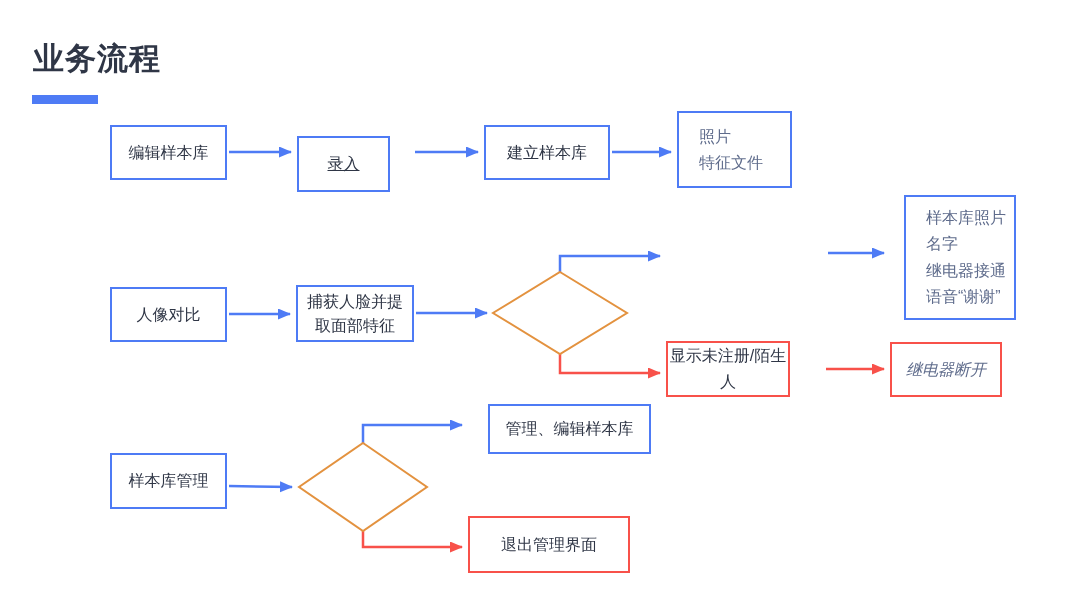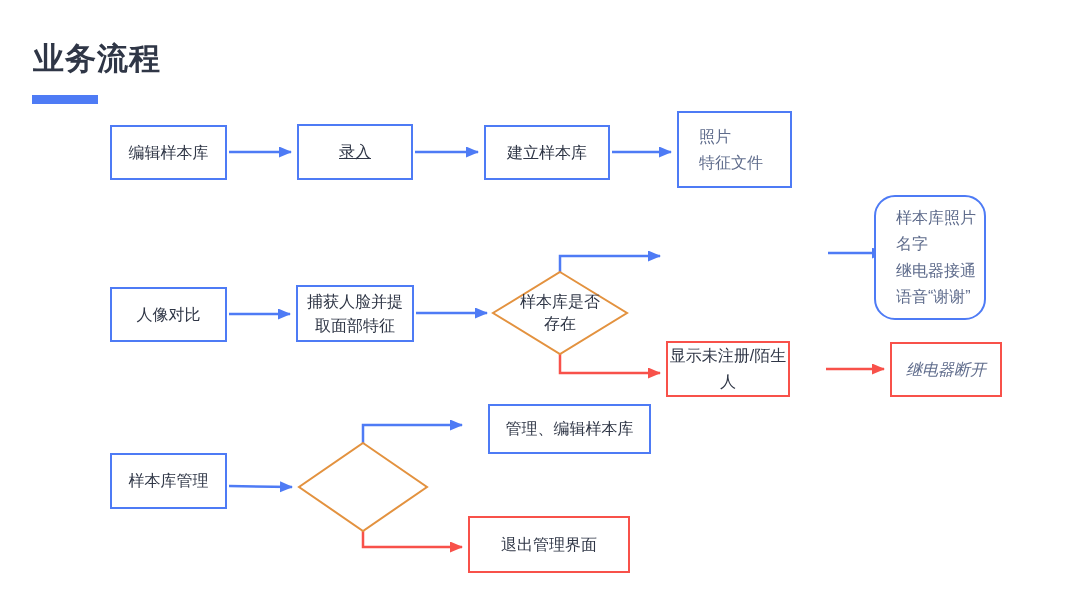--- a/index.html
+++ b/index.html
@@ -85,35 +85,33 @@
 
     <path class="edge-blue" d="M229,486 L292,487" stroke-width="2.5" marker-end="url(#arrow-blue)"></path>
     <path class="edge-blue" d="M363,443 L363,425 L462,425" stroke-width="2.5" marker-end="url(#arrow-blue)"></path>
     <path class="edge-red" d="M363,531 L363,547 L462,547" stroke-width="2.5" marker-end="url(#arrow-red)"></path>
 
     <polygon class="diamond-shape" points="560,272 627,313 560,354 493,313"></polygon>
     <polygon class="diamond-shape" points="363,443 427,487 363,531 299,487"></polygon>
   </svg>
 
   <div class="node" style="left:110px;top:125px;width:117px;height:55px;">编辑样本库</div>
-  <div class="node" style="left:297px;top:124px;width:116px;height:56px;text-decoration:underline;">录入</div>
+  <div class="node" style="left:297px;top:136px;width:93px;height:56px;text-decoration:underline;">录入</div>
   <div class="node" style="left:484px;top:125px;width:126px;height:55px;">建立样本库</div>
   <div class="node muted align-left" style="left:677px;top:111px;width:115px;height:77px;">照片
 特征文件</div>
 
   <div class="node" style="left:110px;top:287px;width:117px;height:55px;">人像对比</div>
   <div class="node" style="left:296px;top:285px;width:118px;height:57px;line-height:1.5;">捕获人脸并提
 取面部特征</div>
-  <div class="node muted align-left" style="left:874px;top:195px;width:112px;height:125px;line-height:1.65;border-radius:21px;">样本库照片
+  <div class="node muted align-left" style="left:904px;top:195px;width:112px;height:125px;line-height:1.65;">样本库照片
 名字
 继电器接通
 语音“谢谢”</div>
   <div class="node red-border" style="left:666px;top:341px;width:124px;height:56px;">显示未注册/陌生人</div>
   <div class="node red-border muted" style="left:890px;top:342px;width:112px;height:55px;font-style:italic;">继电器断开</div>
 
   <div class="node" style="left:110px;top:453px;width:117px;height:56px;">样本库管理</div>
   <div class="node" style="left:468px;top:404px;width:163px;height:50px;margin-left:20px;">管理、编辑样本库</div>
   <div class="node red-border" style="left:468px;top:516px;width:162px;height:57px;">退出管理界面</div>
 
-  <div class="diamond-label" style="left:560px;top:313px;width:110px;">样本库是否
-存在</div>
 
 </div>
 
 </body></html>

